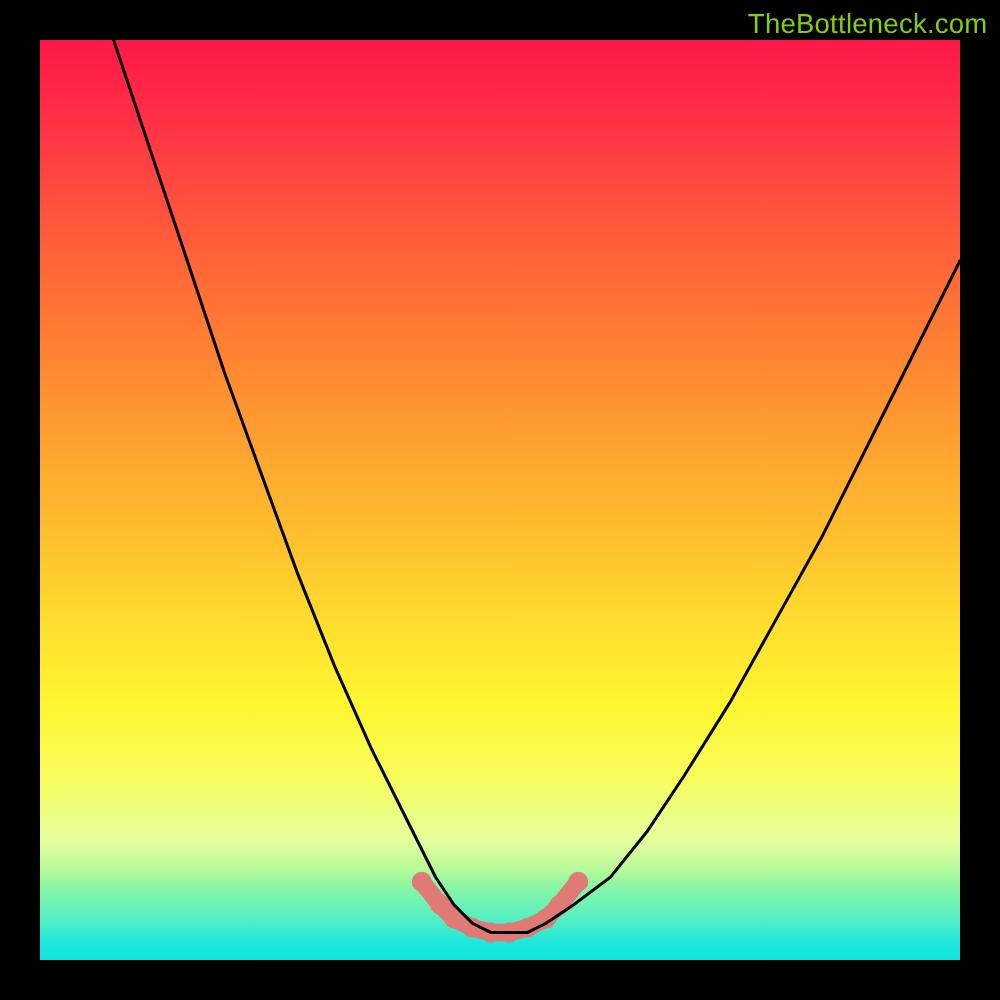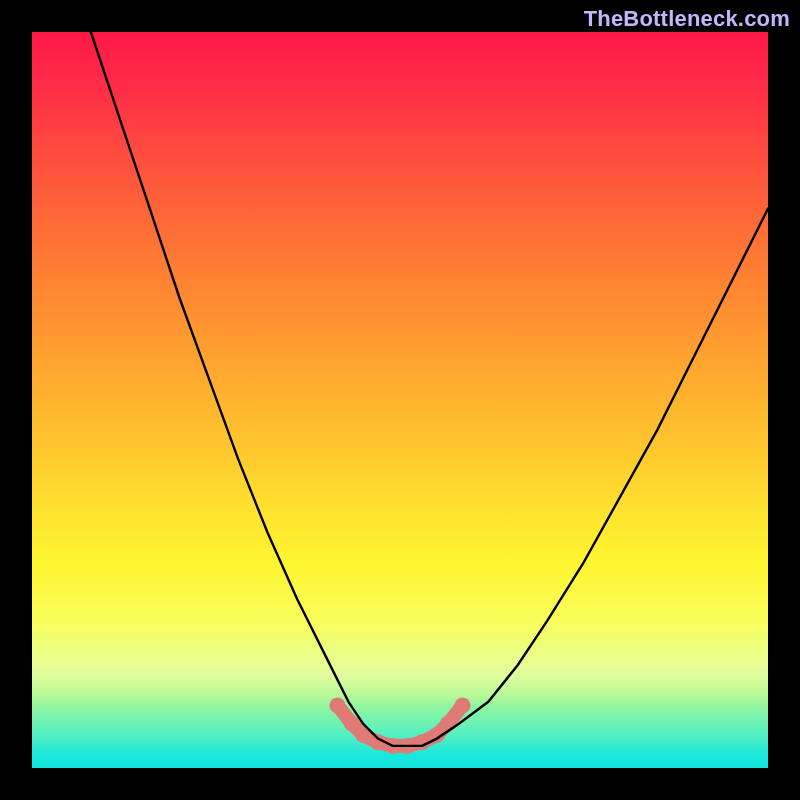--- a/index.html
+++ b/index.html
@@ -67,23 +67,23 @@
   svg.curve {
     position: absolute;
     inset: 0;
     width: 100%;
     height: 100%;
   }
   .watermark {
     position: absolute;
     top: 6px;
     right: 10px;
-    color: #c4b5fd;
+    color: #84cc16;
     font-size: 22px;
-    font-weight: 700;
+    font-weight: 400;
     letter-spacing: 0.2px;
     user-select: none;
     text-align: right;
   }
 </style>
 </head>
 <body>
 
 <div class="frame">
 

